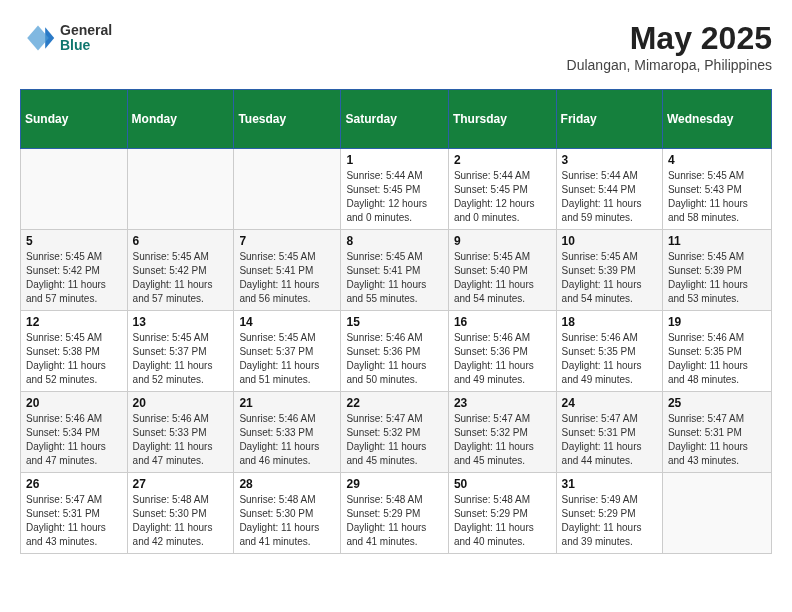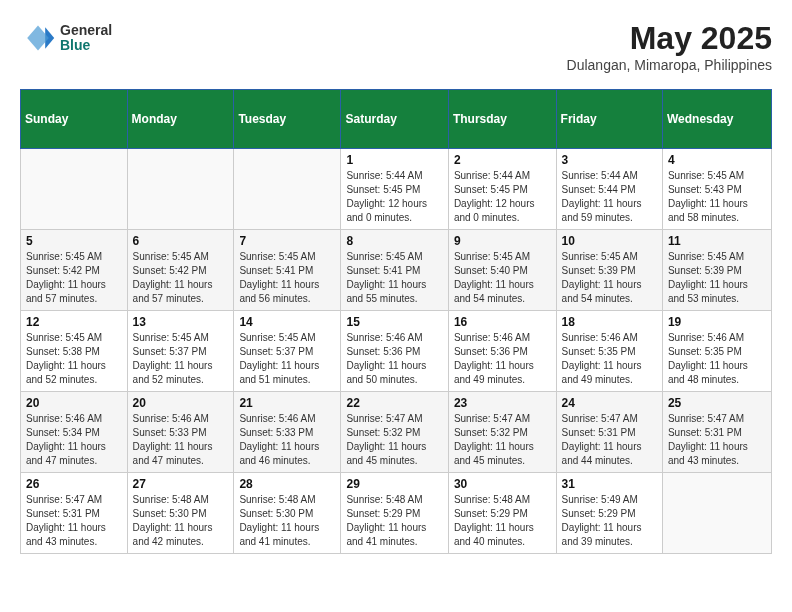--- a/index.html
+++ b/index.html
@@ -301,21 +301,21 @@
           Sunrise: 5:48 AM<br>Sunset: 5:30 PM<br>Daylight: 11 hours and 41 minutes.
         </div>
         </td>
         <td>
           <div class="day-num">29</div>
         <div class="day-info">
           Sunrise: 5:48 AM<br>Sunset: 5:29 PM<br>Daylight: 11 hours and 41 minutes.
         </div>
         </td>
         <td>
-          <div class="day-num">30</div>
+          <div class="day-num">50</div>
         <div class="day-info">
           Sunrise: 5:48 AM<br>Sunset: 5:29 PM<br>Daylight: 11 hours and 40 minutes.
         </div>
         </td>
         <td>
           <div class="day-num">31</div>
         <div class="day-info">
           Sunrise: 5:49 AM<br>Sunset: 5:29 PM<br>Daylight: 11 hours and 39 minutes.
         </div>
         </td>

